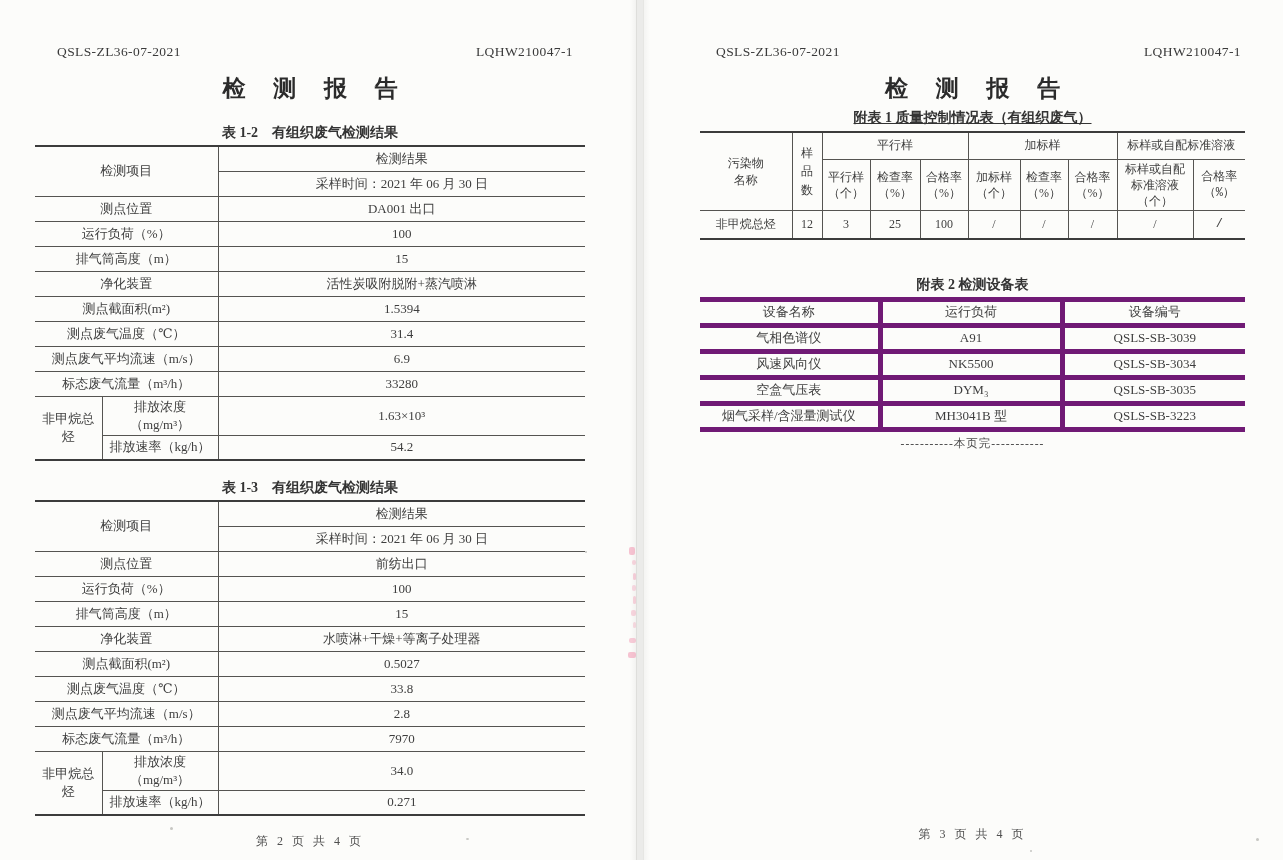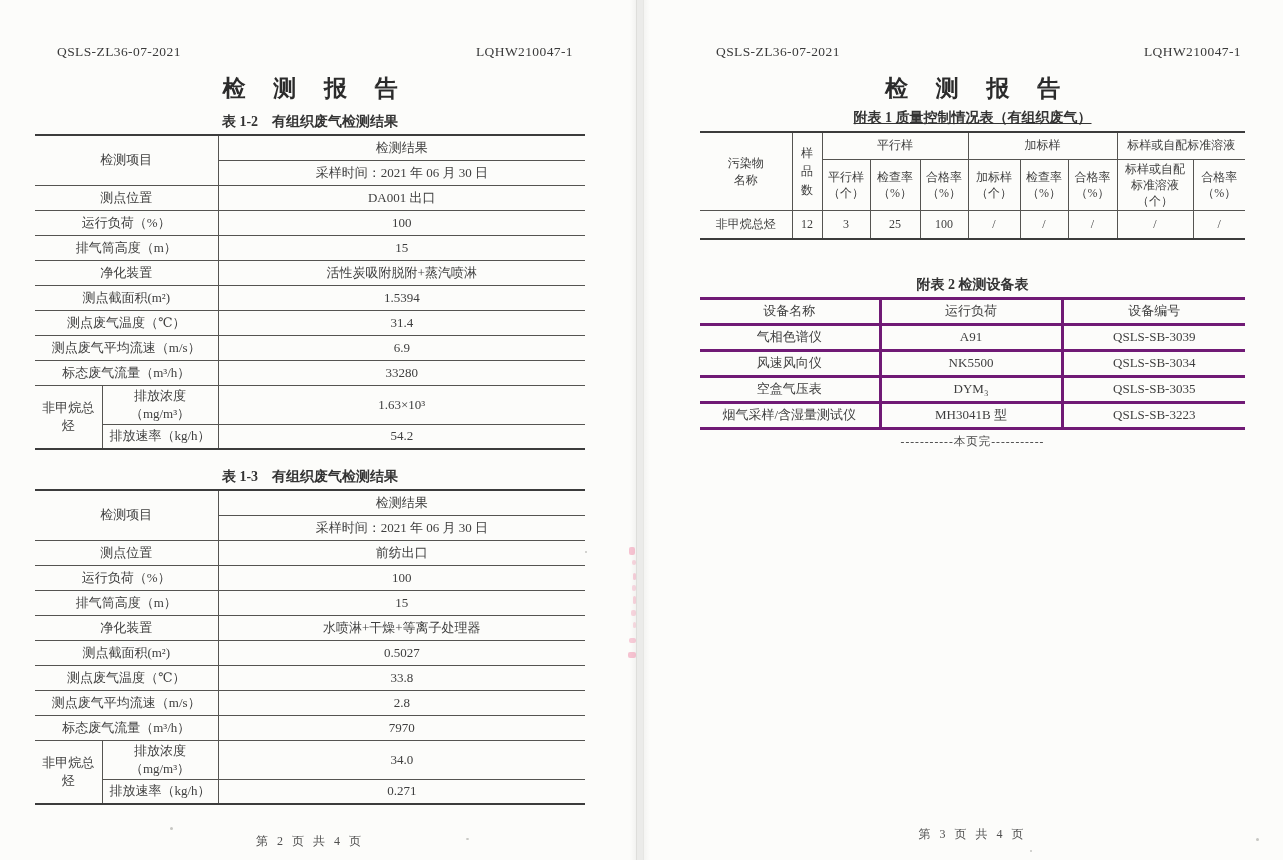--- a/index.html
+++ b/index.html
@@ -36,21 +36,21 @@
   }
   .content-l .pg-header { padding-left:22px; padding-right:12px; }
   .content-r .pg-header { padding-left:16px; padding-right:4px; }
   .report-title {
     margin-top:13px; text-align:center; font-size:23px; font-weight:700;
     letter-spacing:11px; text-indent:11px; color:#2b2b2b;
   }
 
   
   .tbl-caption { text-align:center; font-weight:700; font-size:14px; color:#333; }
-  .cap-12 { margin-top:9px; }
+  .cap-12 { margin-top:20px; }
   .cap-13 { margin-top:18px; }
   .section-title { margin-top:15px; font-weight:700; font-size:15px; color:#2e2e2e; letter-spacing:1px; }
   .cap-qc { margin-top:5px;text-decoration:underline; }
   .cap-eq { margin-top:36px; }
 
   
   table { border-collapse:collapse; table-layout:fixed; color:#3e3e3e; }
   td { text-align:center; vertical-align:middle; padding:1px 3px; }
   .pre { white-space:pre-line; line-height:1.35; }
 
@@ -61,31 +61,31 @@
   .dtable td { border:1px solid #555451; height:25px; }
   .dtable td:first-child { border-left:none; }
   .dtable td:last-child  { border-right:none; }
 
   .qc-table {
     width:545px; margin-top:4px; font-size:12px;
     border-top:2.5px solid #3c3c3c; border-bottom:2.5px solid #3c3c3c;
   }
   .qc-table td { border:1px solid #555451; }
   .qc-table td:first-child { border-left:none; }
-  .qc-table td:last-child  { border-right:none; }
+  .qc-table td:last-child  { border-right:none;font-family:Liberation Mono, monospace; }
   .qc-row-a td { height:27px; }
   .qc-row-b td { height:47px; }
   .qc-row-c td { height:28px; }
   .vert-head { line-height:1.55; }
 
   .eq-table {
     width:545px; margin-top:3px; font-size:13px;
     border-top:2.5px solid #3c3c3c; border-bottom:2.5px solid #3c3c3c;
   }
-  .eq-table td { border:3px solid #701a75; height:26px; }
+  .eq-table td { border:5px solid #701a75; height:26px; }
   .eq-table td:first-child { border-left:none; }
   .eq-table td:last-child  { border-right:none; }
 
   .end-mark { margin-top:4px; text-align:center; font-size:11.5px; color:#4c4c4c; letter-spacing:1px; }
 
   .pg-footer {
     position:absolute; width:550px; text-align:center;
     font-size:12px; color:#4e4e4e; letter-spacing:3px;
   }
   .footer-l { left:35px; top:833px; }

